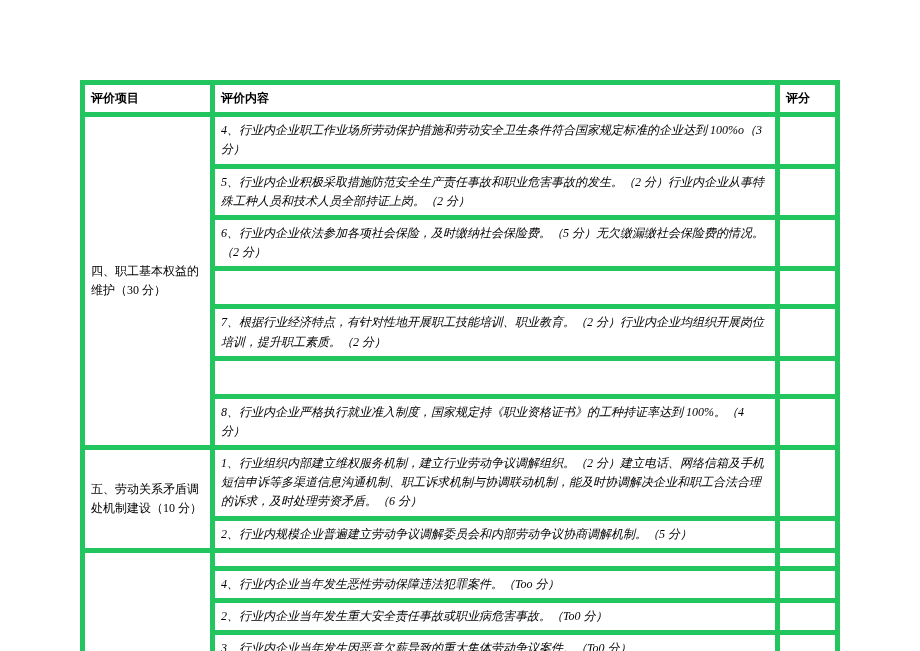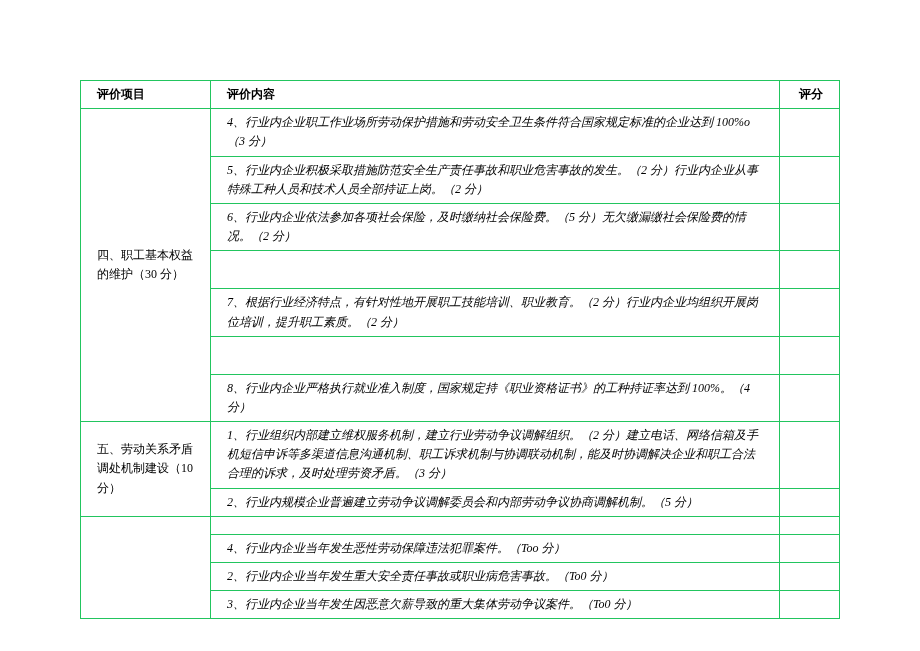--- a/index.html
+++ b/index.html
@@ -10,32 +10,32 @@
       color: #000;
       padding: 80px 80px 20px 80px;
       width: 920px;
     }
     table {
       border-collapse: collapse;
       width: 100%;
       table-layout: fixed;
     }
     th, td {
-      border: 1px solid #22c55e;
-      padding: 4px 16px;
+      border: 5px solid #22c55e;
+      padding: 4px 6px;
       vertical-align: middle;
       line-height: 1.6;
     }
     th {
       font-weight: bold;
       text-align: center;
     }
     .col-item { width: 130px; text-align: left; }
     .col-content { text-align: left; margin-left: 16px; }
-    .col-score { width: 60px; text-align: right; }
+    .col-score { width: 60px; text-align: left; }
     .content-cell { text-align: left; font-style: italic; }
     .tall-empty { height: 38px; }
   </style>
 </head>
 <body>
 
 <table>
   <thead>
     <tr>
       <th class="col-item">评价项目</th>
@@ -70,21 +70,21 @@
       <td class="content-cell tall-empty"></td>
       <td class="col-score"></td>
     </tr>
     <tr>
       <td class="content-cell">8、行业内企业严格执行就业准入制度，国家规定持《职业资格证书》的工种持证率达到 100%。（4 分）</td>
       <td class="col-score"></td>
     </tr>
 
     <tr>
       <td class="col-item" rowspan="2">五、劳动关系矛盾调处机制建设（10 分）</td>
-      <td class="content-cell">1、行业组织内部建立维权服务机制，建立行业劳动争议调解组织。（2 分）建立电话、网络信箱及手机短信申诉等多渠道信息沟通机制、职工诉求机制与协调联动机制，能及时协调解决企业和职工合法合理的诉求，及时处理劳资矛盾。（3 分）</td>
+      <td class="content-cell">1、行业组织内部建立维权服务机制，建立行业劳动争议调解组织。（2 分）建立电话、网络信箱及手机短信申诉等多渠道信息沟通机制、职工诉求机制与协调联动机制，能及时协调解决企业和职工合法合理的诉求，及时处理劳资矛盾。（6 分）</td>
       <td class="col-score"></td>
     </tr>
     <tr>
       <td class="content-cell">2、行业内规模企业普遍建立劳动争议调解委员会和内部劳动争议协商调解机制。（5 分）</td>
       <td class="col-score"></td>
     </tr>
 
     <tr>
       <td class="col-item" rowspan="4"></td>
       <td class="content-cell" style="height:18px"></td>

